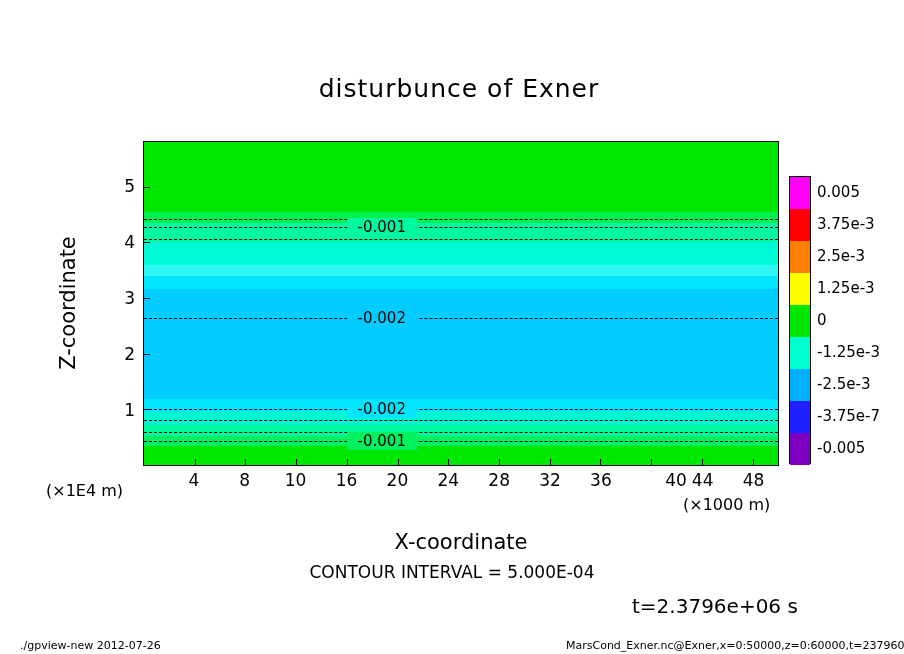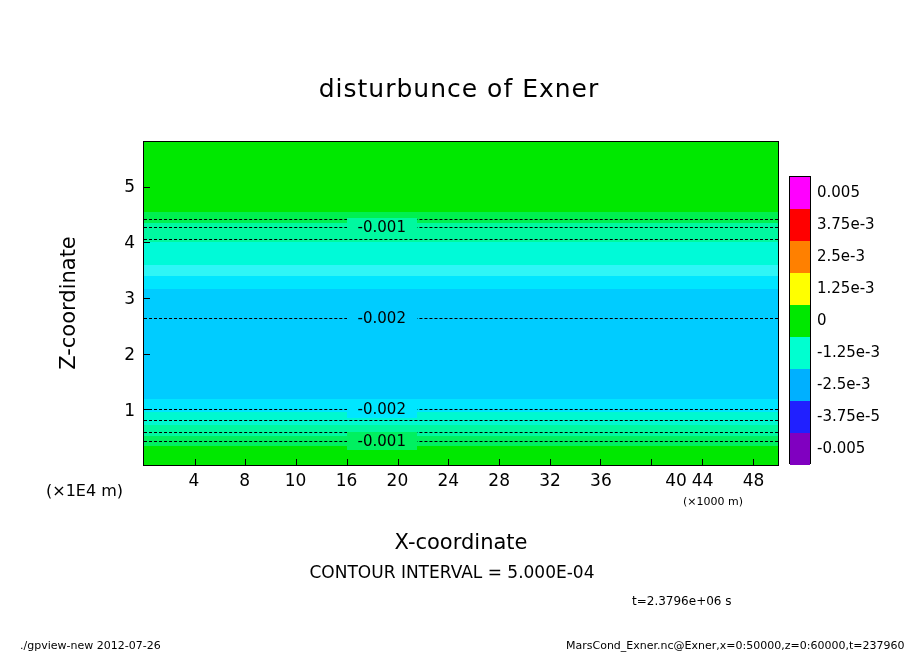--- a/index.html
+++ b/index.html
@@ -97,21 +97,21 @@
     font-size: 21px;
     white-space: nowrap;
   }
   #xlabel {
     left: 461px; top: 530px;
     transform: translateX(-50%);
     font-size: 21px;
     white-space: nowrap;
   }
   #xunits { left: 46px; top: 481px; font-size: 16px; white-space: nowrap;}
-  #zunits { left: 683px; top: 495px; font-size: 11px; white-space: nowrap;}
+  #zunits { left: 683px; top: 495px; font-size: 16px; white-space: nowrap;}
 
   
   #colorbar {
     left: 789px; top: 176px;
     width: 22px; height: 288px;
     border: 1px solid #000;
     box-sizing: border-box;
   }
   .cbcell { width: 100%; }
   .cb-label {
@@ -124,21 +124,21 @@
 
   
   #contour-interval {
     left: 452px; top: 562px;
     transform: translateX(-50%);
     font-size: 17px;
     white-space: nowrap;
   }
   #time-stamp {
     left: 632px; top: 594px;
-    font-size: 12px;
+    font-size: 20px;
     white-space: nowrap;
   }
   #footer-left {
     left: 20px; top: 639px;
     font-size: 11px;
     white-space: nowrap;
   }
   #footer-right {
     left: 566px; top: 639px;
     font-size: 11px;
@@ -247,20 +247,20 @@
     <div class="cbcell" style="height: 32px; background: rgb(128, 0, 192);"></div>
   </div>
 <div id="colorbar-labels">
     <div class="cb-label abs" style="top: 192px;">0.005</div>
     <div class="cb-label abs" style="top: 224px;">3.75e-3</div>
     <div class="cb-label abs" style="top: 256px;">2.5e-3</div>
     <div class="cb-label abs" style="top: 288px;">1.25e-3</div>
     <div class="cb-label abs" style="top: 320px;">0</div>
     <div class="cb-label abs" style="top: 352px;">-1.25e-3</div>
     <div class="cb-label abs" style="top: 384px;">-2.5e-3</div>
-    <div class="cb-label abs" style="top: 416px;">-3.75e-5</div>
+    <div class="cb-label abs" style="top: 416px;">-3.75e-7</div>
     <div class="cb-label abs" style="top: 448px;">-0.005</div>
   </div>
 
 <div class="abs" id="contour-interval">CONTOUR INTERVAL = 5.000E-04</div>
 <div class="abs" id="time-stamp">t=2.3796e+06 s</div>
 <div class="abs" id="footer-left">./gpview-new  2012-07-26</div>
 <div class="abs" id="footer-right">MarsCond_Exner.nc@Exner,x=0:50000,z=0:60000,t=2379600</div>
 
 </body></html>

